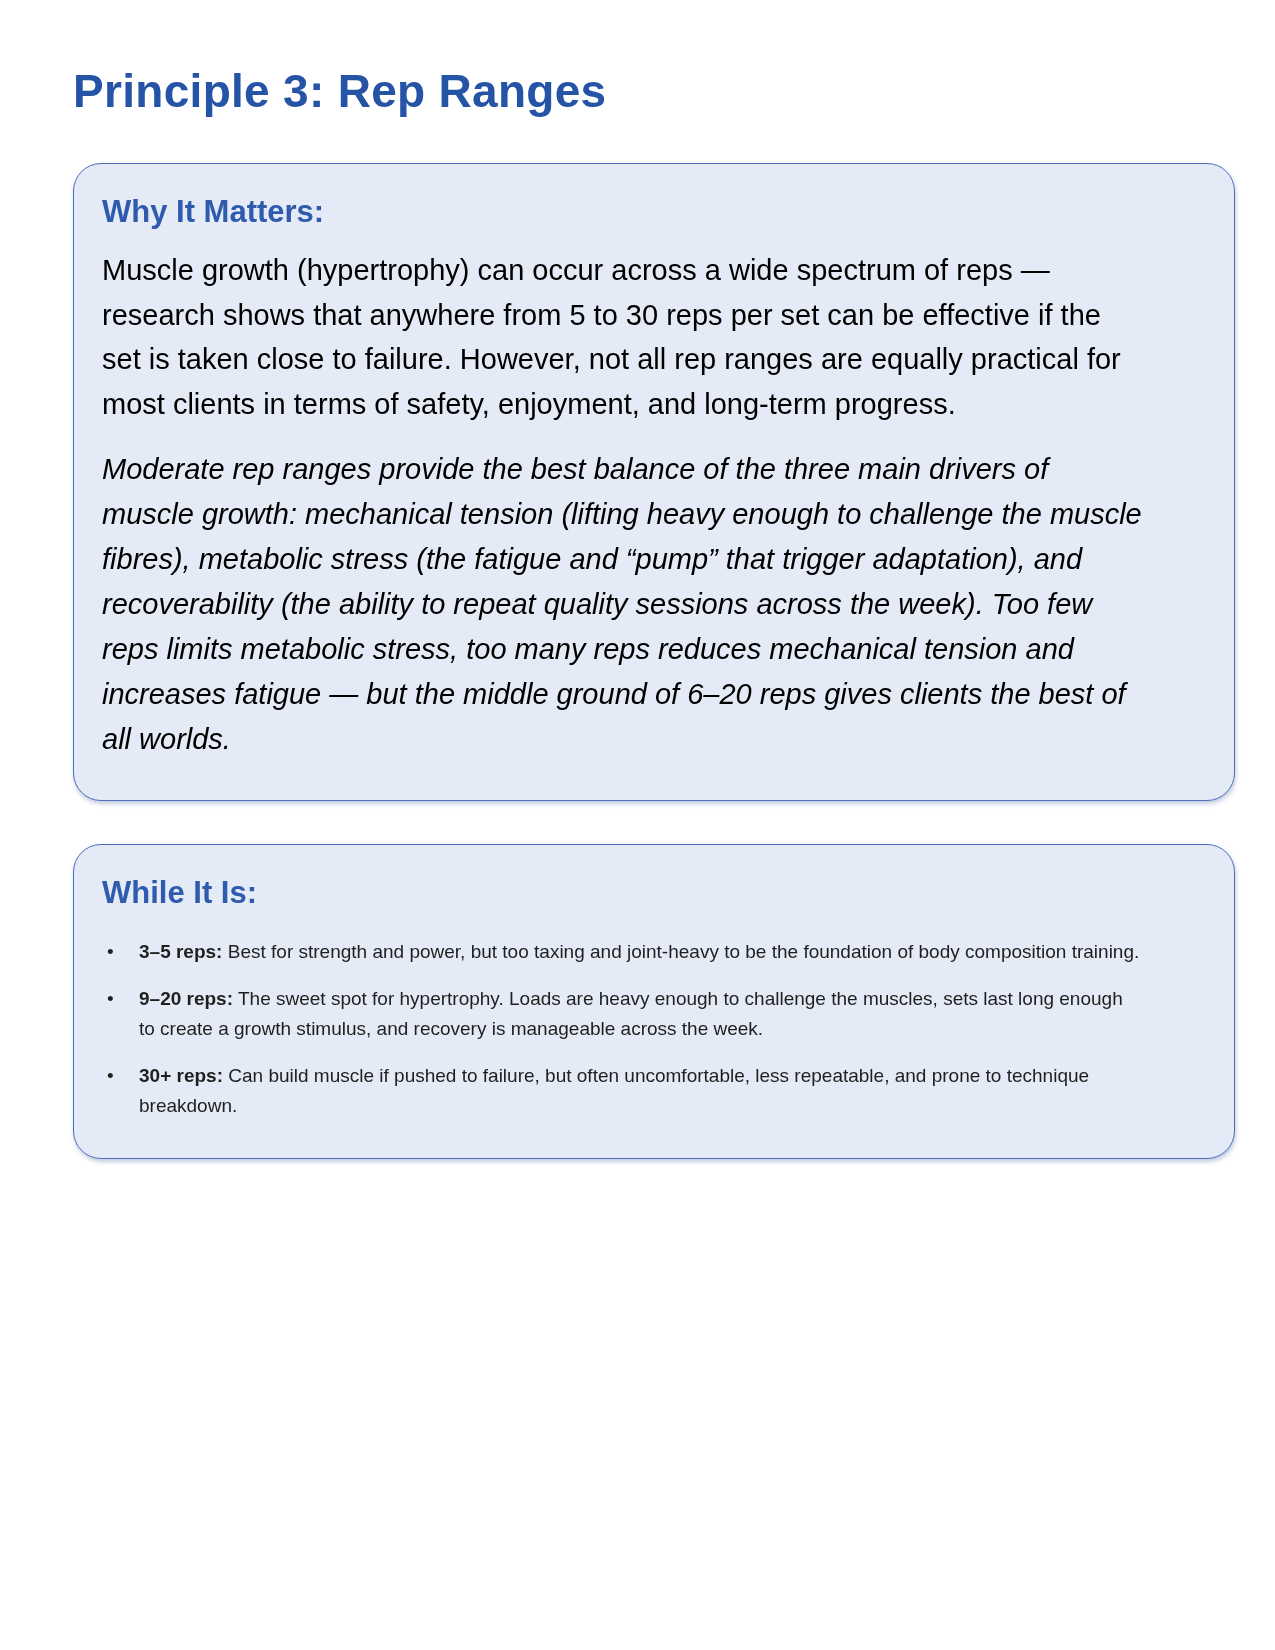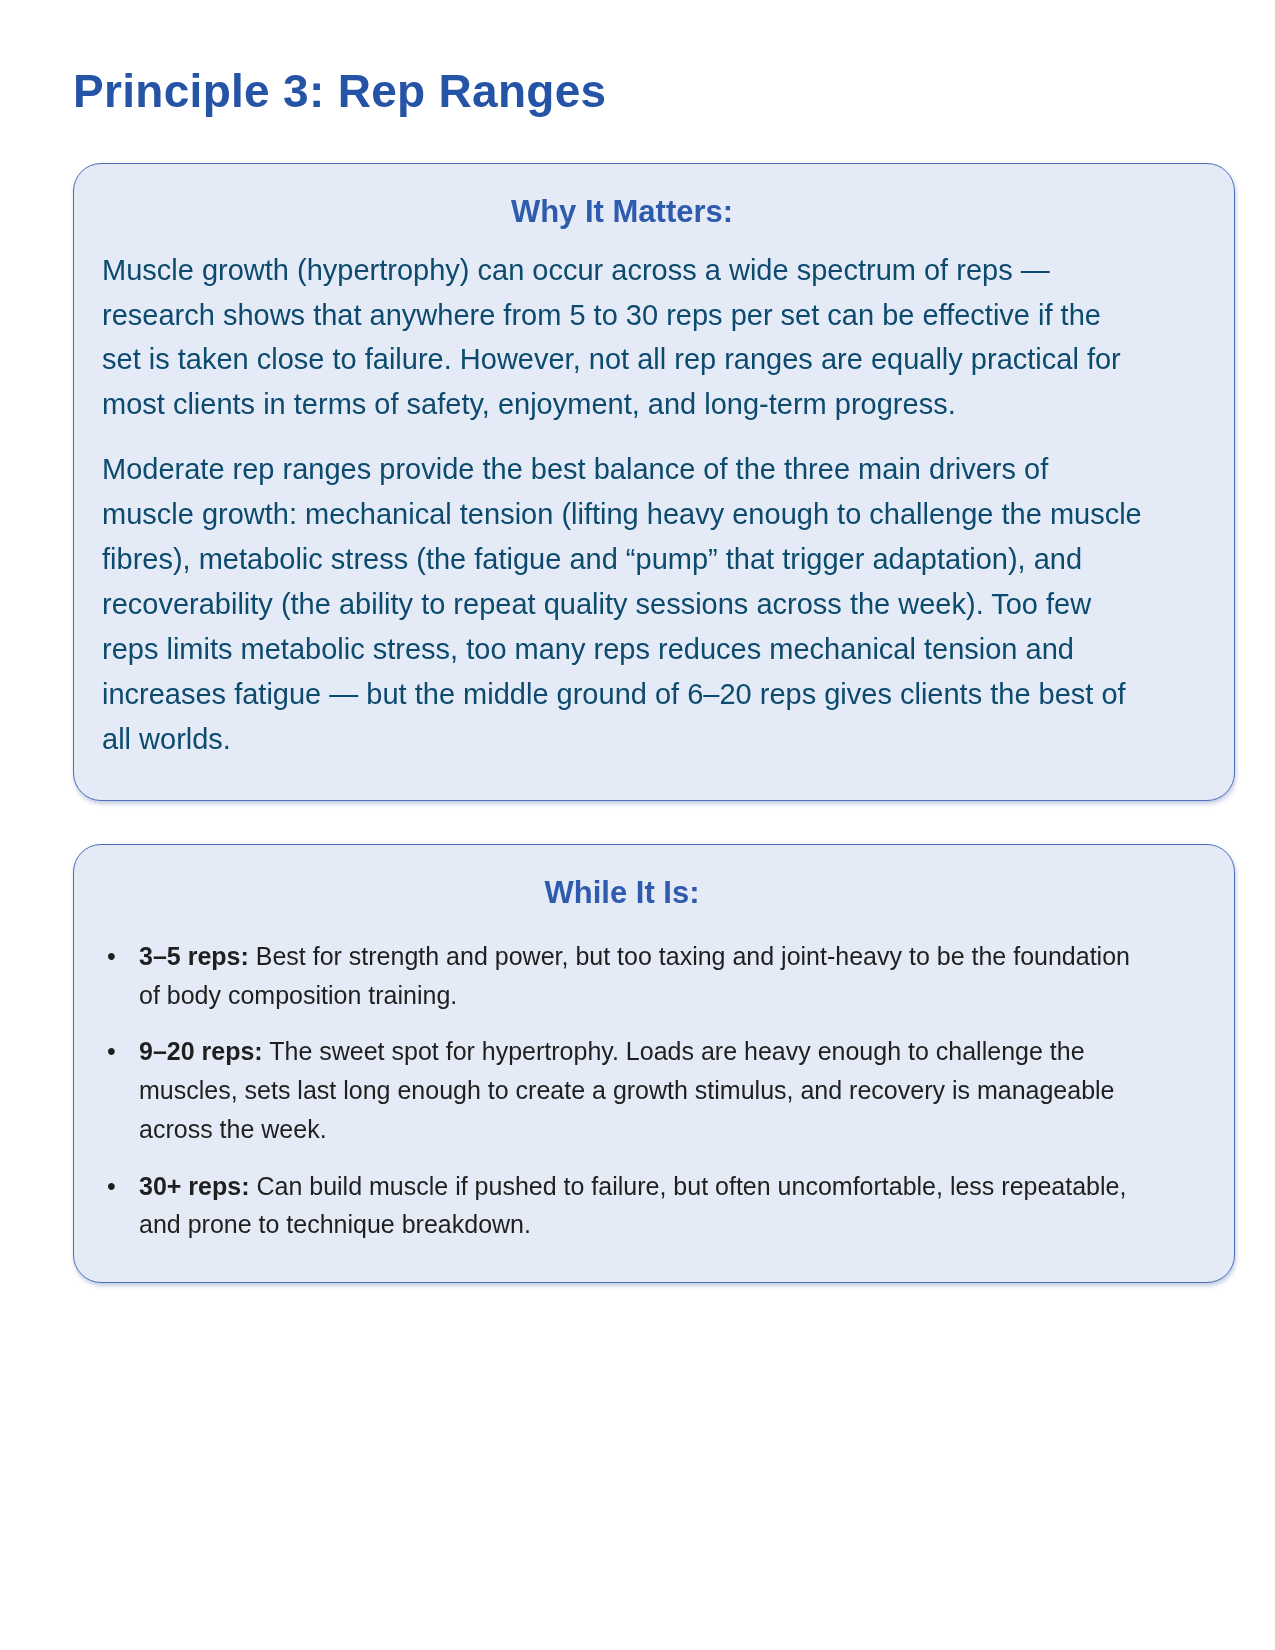--- a/index.html
+++ b/index.html
@@ -34,39 +34,38 @@
     border-radius: 28px;
     padding: 30px 92px 38px 28px;
     margin-bottom: 43px;
     box-shadow: 1px 3px 4px rgba(84, 110, 170, 0.35);
   }
   .card-heading {
     margin: 0 0 18px 0;
     font-size: 31px;
     font-weight: 700;
     color: #2E5BAD;
-    text-align: center;
   }
   .card p {
     margin: 0 0 20px 0;
     font-size: 29px;
     line-height: 1.55;
-    color: #0c4a6e;
+    color: #000000;
   }
-  .card p:last-child { margin-bottom: 0; }
+  .card p:last-child { margin-bottom: 0; font-style: italic; }
   .bullet-list {
     list-style: none;
     margin: 26px 0 0 0;
     padding: 0;
   }
   .bullet-list li {
     position: relative;
     padding-left: 37px;
     margin-bottom: 18px;
-    font-size: 25px;
+    font-size: 19px;
     line-height: 1.55;
     color: #1f1f1f;
   }
   .bullet-list li:last-child { margin-bottom: 0; }
   .bullet-list li::before {
     content: "\2022";
     position: absolute;
     left: 5px;
     top: 0;
     color: #1f1f1f;

